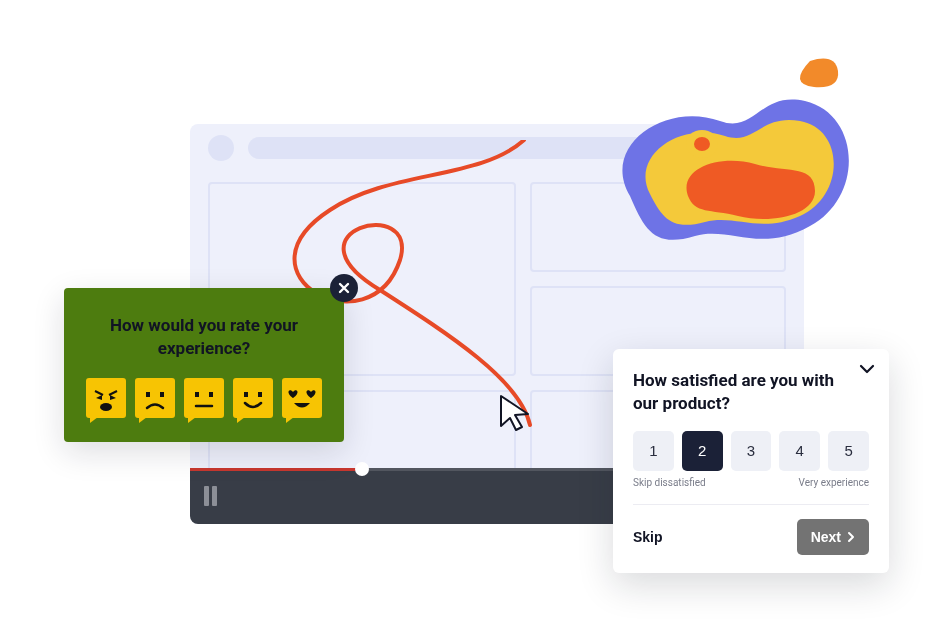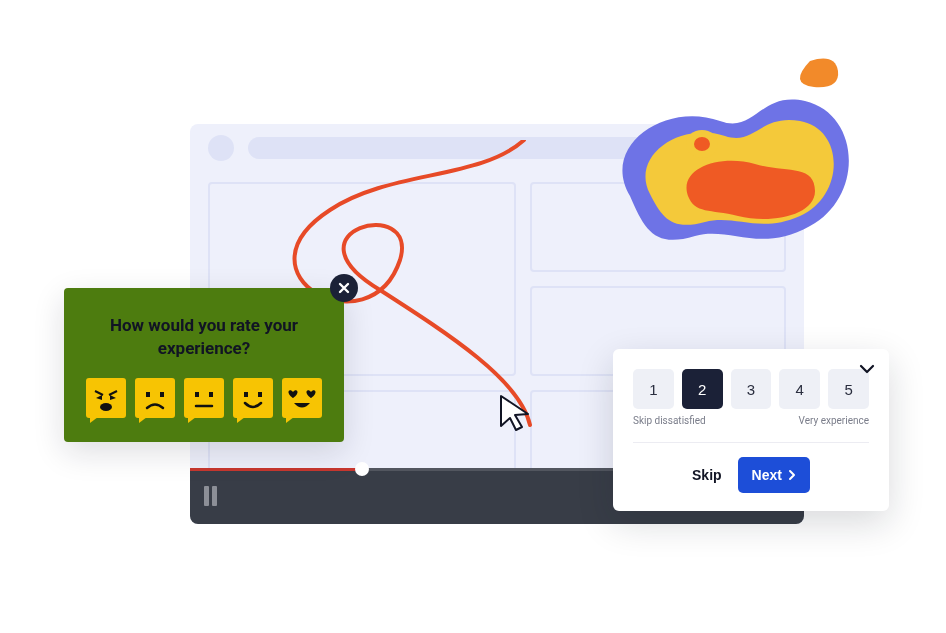--- a/index.html
+++ b/index.html
@@ -208,34 +208,34 @@
   .scale-labels {
     display:flex;
     justify-content: space-between;
     font-size: 10px;
     color: #7a7d8a;
     margin-bottom: 16px;
   }
   .divider { height:1px; background:#ececf2; margin-bottom:14px; }
   .actions {
     display:flex;
-    justify-content:center;
+    justify-content:space-between;
     align-items:center;
     gap: 16px;
   }
   .skip {
     background:none;
     border:none;
     font-size: 14px;
     font-weight:600;
     color:#111424;
     cursor:pointer;
   }
   .next {
-    background:#1d4ed8;
+    background:#737373;
     color:#fff;
     border:none;
     border-radius:5px;
     height:36px;
     padding: 0 14px;
     font-size:14px;
     font-weight:600;
     display:flex;
     align-items:center;
     gap:6px;
@@ -363,20 +363,21 @@
     </div>
   </div>
 </div>
 
 <div class="card-nps">
   <div class="collapse">
     <svg width="16" height="10" viewBox="0 0 16 10">
       <path d="M2 2 L8 8 L14 2" fill="none" stroke="#111424" stroke-width="2.2" stroke-linecap="round" stroke-linejoin="round"></path>
     </svg>
   </div>
+  <h3>How satisfied are you with our product?</h3>
   <div class="scale">
     <button>1</button>
     <button class="sel">2</button>
     <button>3</button>
     <button>4</button>
     <button>5</button>
   </div>
   <div class="scale-labels">
     <span>Skip dissatisfied</span>
     <span>Very experience</span>

